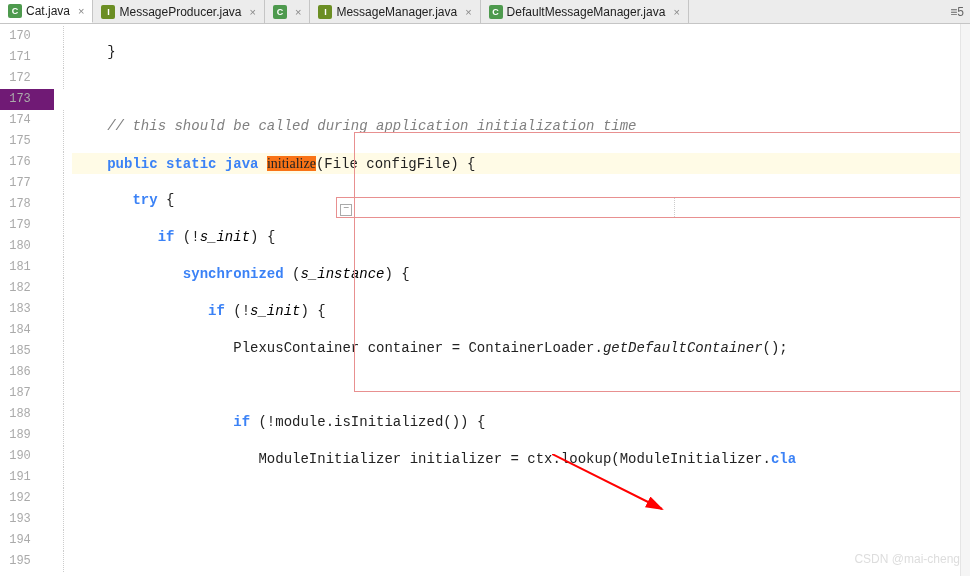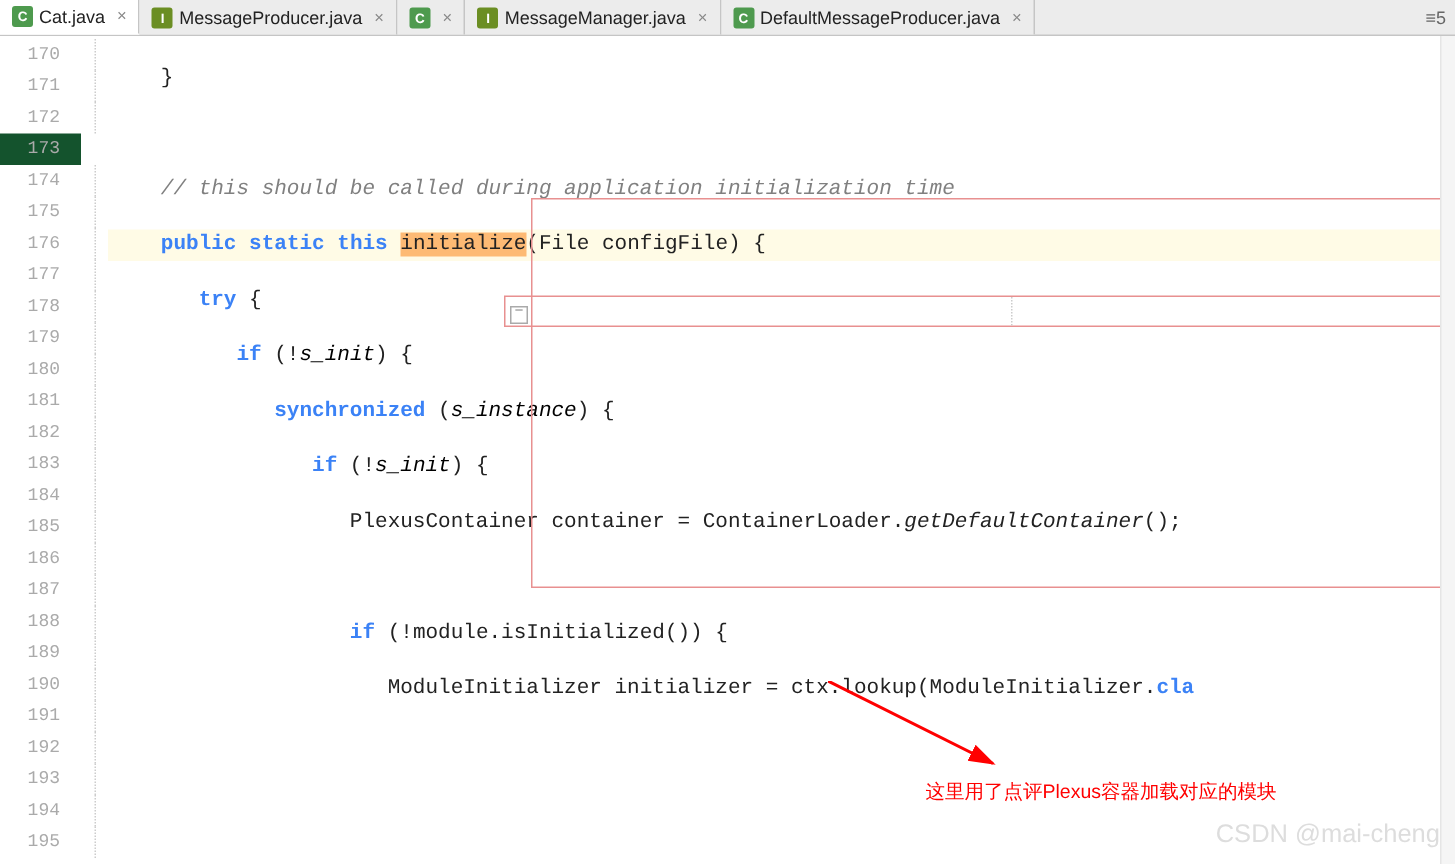--- a/index.html
+++ b/index.html
@@ -8,39 +8,39 @@
   .tab { display: flex; align-items: center; padding: 0 8px; border-right: 1px solid #c5c5c5; background: #ececec; gap: 4px; white-space: nowrap; }
   .tab.active { background: #fff; border-bottom: 1px solid #fff; }
   .tab-icon { width: 14px; height: 14px; border-radius: 2px; display: inline-flex; align-items: center; justify-content: center; font-size: 9px; font-weight: bold; color: #fff; }
   .tab-icon.c { background: #4e9a4e; }
   .tab-icon.i { background: #6b8e23; }
   .tab-close { color: #888; font-size: 11px; padding-left: 4px; }
   .tab-spacer { flex: 1; }
   .tab-menu { padding: 0 6px; color: #666; display: flex; align-items: center; }
   .editor { display: flex; height: calc(100% - 24px); }
   .gutter { width: 54px; background: #fff; text-align: right; color: #aaa; font-size: 12px; padding-top: 2px; user-select: none; }
-  .gutter .ln { height: 21px; line-height: 21px; padding-right: 14px; }
-  .gutter .ln.curr { background: #14532d; }
+  .gutter .ln { height: 21px; line-height: 21px; padding-right: 14px; text-align: center; }
+  .gutter .ln.curr { background: #701a75; }
   .fold { width: 18px; background: #fff; padding-top: 2px; }
   .fold .fr { height: 21px; line-height: 21px; color: #aaa; text-align: center; font-size: 10px; position: relative; }
   .fold .fr::before { content: ""; position: absolute; left: 50%; top: 0; bottom: 0; border-left: 1px dotted #ccc; }
   .fold .fr.box::after { content: "−"; position: absolute; left: 3px; top: 6px; width: 10px; height: 10px; border: 1px solid #aaa; background: #fff; font-size: 10px; line-height: 8px; text-align: center; color: #888; }
   .code { flex: 1; padding-top: 2px; position: relative; white-space: pre; overflow: hidden; }
   .line { height: 21px; line-height: 21px; padding-left: 10px; }
   .line.curr { background: #fffbe6; }
   .kw { color: #3b82f6; font-weight: bold; }
   .cm { color: #808080; font-style: italic; }
   .fld { color: #000000; font-style: italic; text-align: center; }
   .fldb { color: #660e7a; font-style: italic; font-weight: bold; }
   .mtd { font-style: italic; font-family: Liberation Mono, monospace; }
-  .hl { background: #fdba74; }
+  .hl { background: #f97316; font-family: Liberation Serif, serif; }
   .box { position: absolute; border: 1px solid #e89090; left: 282px; top: 108px; width: 676px; height: 260px; pointer-events: none; }
   .arrow { position: absolute; left: 480px; top: 430px; pointer-events: none; }
   .annot { position: absolute; left: 545px; top: 495px; color: #ff0000; font-family: "Microsoft YaHei", Arial, sans-serif; font-size: 13px; }
-  .watermark { position: absolute; right: 10px; bottom: 10px; color: #ddd; font-family: Arial, sans-serif; font-size: 17px; }
+  .watermark { position: absolute; right: 10px; bottom: 10px; color: #ddd; font-family: Arial, sans-serif; font-size: 12px; }
   .overview { position: absolute; right: 0; top: 24px; width: 10px; bottom: 0; background: #f5f5f5; border-left: 1px solid #e5e5e5; }
 </style>
 </head>
 <body>
 
 <div class="tabs">
   <div class="tab active">
       <span class="tab-icon c">C</span>
       <span>Cat.java</span>
       <span class="tab-close">×</span>
@@ -54,21 +54,21 @@
       <span class="tab-icon c">C</span>
       <span class="tab-close">×</span>
     </div>
   <div class="tab">
       <span class="tab-icon i">I</span>
       <span>MessageManager.java</span>
       <span class="tab-close">×</span>
     </div>
   <div class="tab">
       <span class="tab-icon c">C</span>
-      <span>DefaultMessageProducer.java</span>
+      <span>DefaultMessageManager.java</span>
       <span class="tab-close">×</span>
     </div>
   <div class="tab-spacer"></div>
   <div class="tab-menu">≡5</div>
 </div>
 
 <div class="editor">
   <div class="gutter">
     <div class="ln">170</div>
       <div class="ln">171</div>
@@ -122,21 +122,21 @@
       <div class="fr"></div>
       <div class="fr"></div>
       <div class="fr"></div>
       <div class="fr"></div>
       <div class="fr"></div>
   </div>
   <div class="code">
 <div class="line"><span>   }</span></div>
 <div class="line"><span></span></div>
 <div class="line">   <span class="cm">// this should be called during application initialization time</span></div>
-<div class="line curr">   <span class="kw">public</span> <span class="kw">static</span> <span class="kw">this</span> <span class="hl">initialize</span><span>(File configFile) {</span></div>
+<div class="line curr">   <span class="kw">public</span> <span class="kw">static</span> <span class="kw">java</span> <span class="hl">initialize</span><span>(File configFile) {</span></div>
 <div class="line">      <span class="kw">try</span><span> {</span></div>
 <div class="line">         <span class="kw">if</span><span> (!</span><span class="fld">s_init</span><span>) {</span></div>
 <div class="line">            <span class="kw">synchronized</span><span> (</span><span class="fld">s_instance</span><span>) {</span></div>
 <div class="line">               <span class="kw">if</span><span> (!</span><span class="fld">s_init</span><span>) {</span></div>
 <div class="line">                  <span>PlexusContainer container = ContainerLoader.</span><span class="mtd">getDefaultContainer</span><span>();</span></div>
 <div class="line"><span></span></div>
 <div class="line">                  <span class="kw">if</span><span> (!module.isInitialized()) {</span></div>
 <div class="line">                     <span>ModuleInitializer initializer = ctx.lookup(ModuleInitializer.</span><span class="kw">cla</span></div>
 <div class="line"><span></span></div>
 
@@ -152,17 +152,16 @@
 
     <div class="box"></div>
     <svg class="arrow" width="130" height="70">
         <defs>
           <marker id="ah" markerWidth="10" markerHeight="10" refX="8" refY="3" orient="auto">
             <path d="M0,0 L0,6 L9,3 z" fill="#ff0000"></path>
           </marker>
         </defs>
         <line x1="0" y1="0" x2="110" y2="55" stroke="#ff0000" stroke-width="2" marker-end="url(#ah)"></line>
       </svg>
-    <div class="annot">这里用了点评Plexus容器加载对应的模块</div>
   </div>
 </div>
 <div class="overview"></div>
 <div class="watermark">CSDN @mai-cheng</div>
 
 </body></html>

